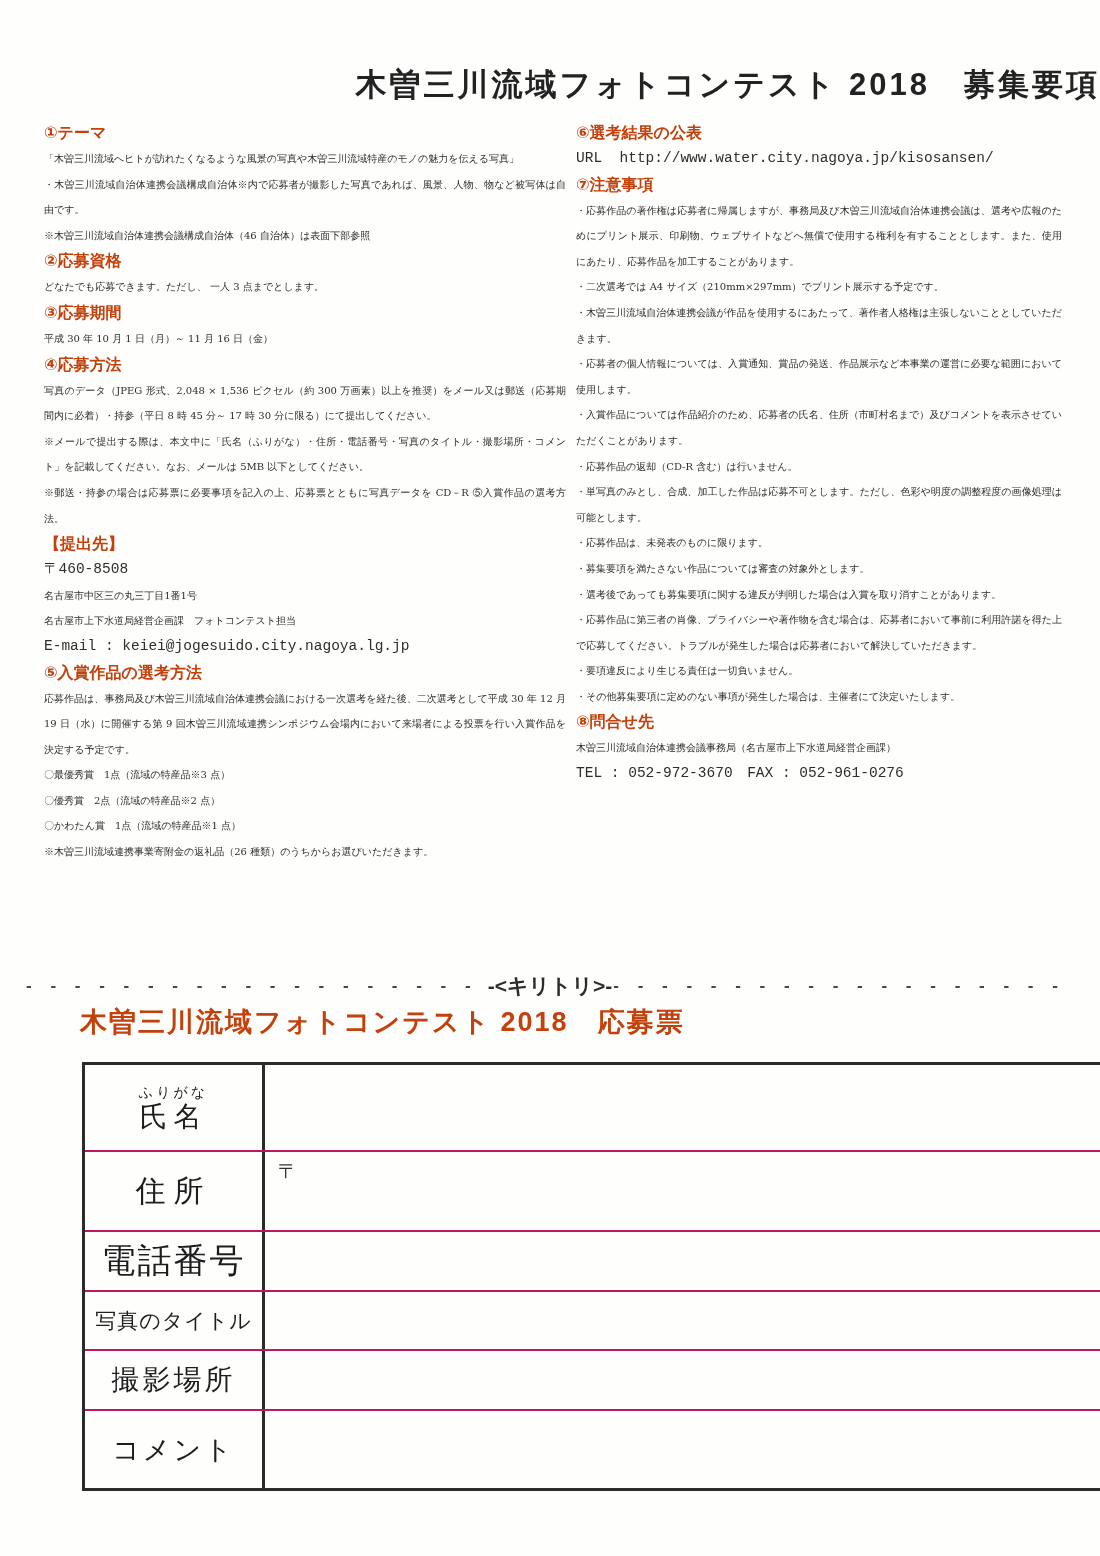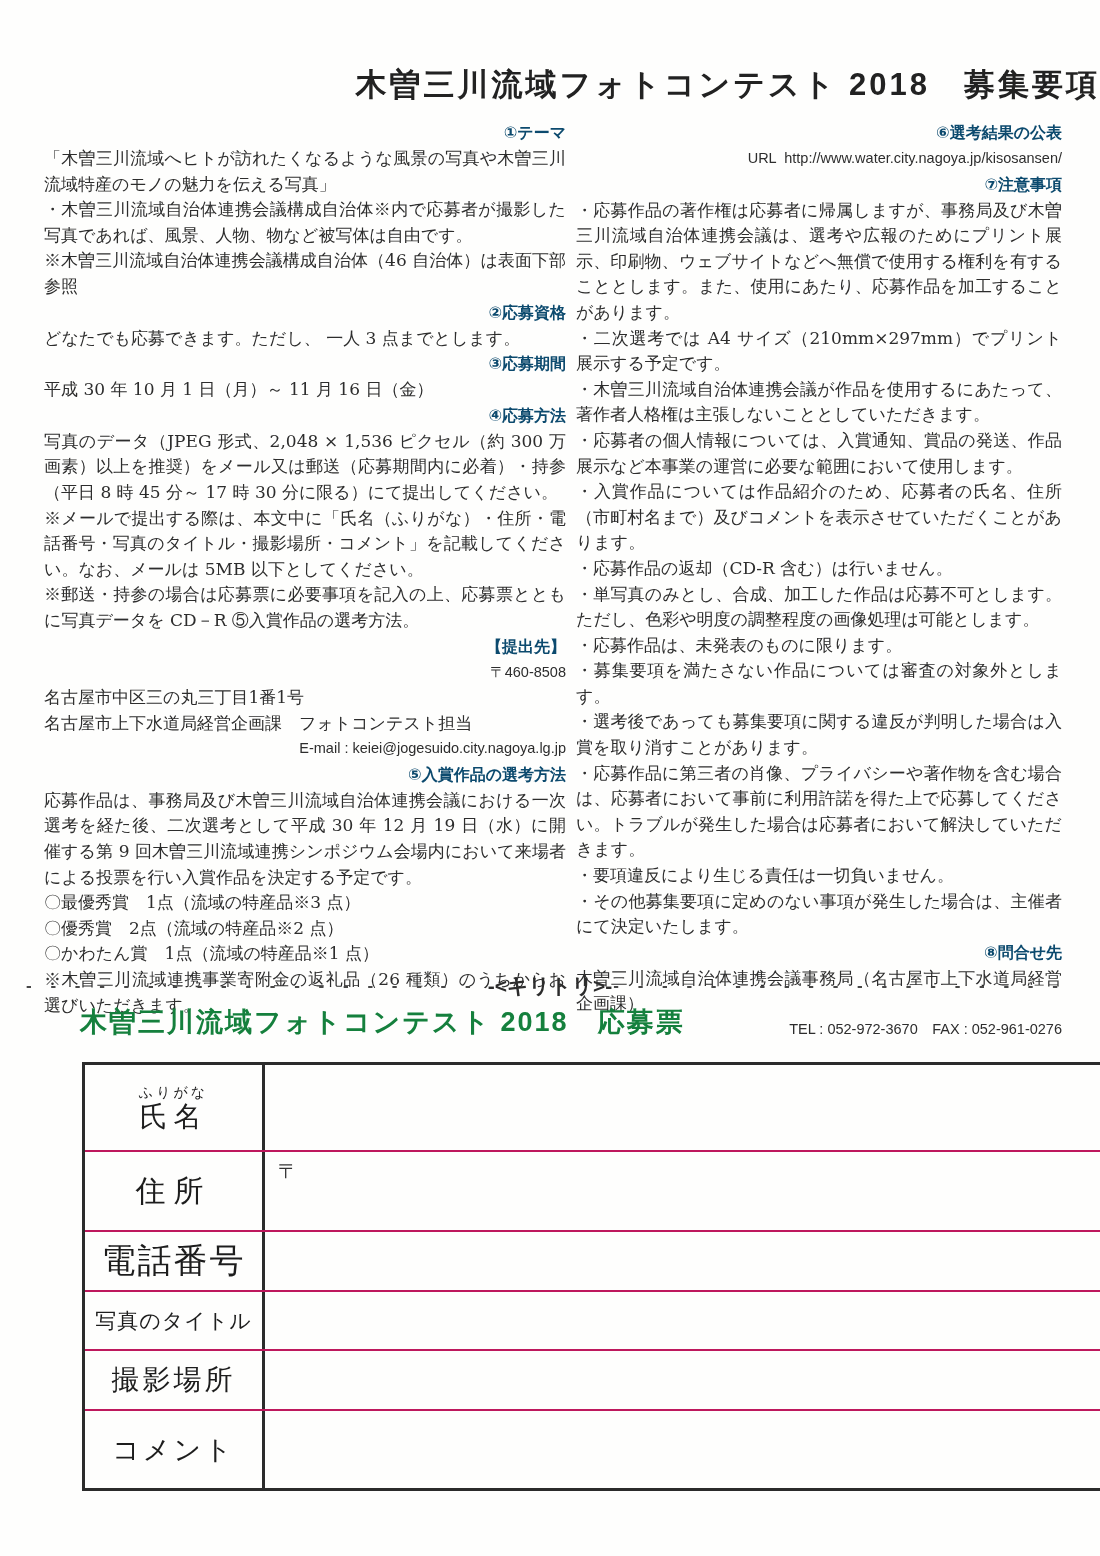--- a/index.html
+++ b/index.html
@@ -10,40 +10,40 @@
   }
   .doc-title {
     position:absolute; top:64px; left:0; width:100%;
     text-align:right; font-family:"Liberation Sans","DejaVu Sans",sans-serif;
     font-weight:bold; font-size:31px; letter-spacing:3px; color:#222;
     white-space:pre-wrap;
   }
   .columns { position:absolute; top:120px; left:44px; width:1018px; display:flex; gap:10px; }
   .col-left { width:522px; flex:0 0 522px; }
   .col-right { flex:1; min-width:0; }
-  p.line { margin:0; font-size:17px; line-height:25.6px; text-align:justify; color:#2d2d2d; white-space:pre-wrap; }
-  p.heading { font-family:"Liberation Sans","DejaVu Sans",sans-serif; font-weight:bold; font-size:16px; line-height:26px; color:#0c4a6e; text-align:right; }
-  p.mono { font-family:Liberation Sans, sans-serif; font-size:14.5px; letter-spacing:0; text-align:right; }
+  p.line { margin:0; font-size:10px; line-height:25.6px; text-align:justify; color:#2d2d2d; white-space:pre-wrap; }
+  p.heading { font-family:"Liberation Sans","DejaVu Sans",sans-serif; font-weight:bold; font-size:16px; line-height:26px; color:#c2410c; text-align:left; }
+  p.mono { font-family:Liberation Mono, monospace; font-size:14.5px; letter-spacing:0; text-align:left; }
   .cutline {
     position:absolute; top:972px; left:26px; width:1048px;
     display:flex; align-items:center; color:#3a3a3a;
   }
   .dashes {
     flex:1; overflow:hidden; white-space:nowrap; font-size:17px; font-weight:bold;
     letter-spacing:7px; color:#474747; font-family:"Liberation Sans","DejaVu Sans",sans-serif;
   }
   .dashes.right { text-align:right; }
   .cut-label {
     flex:0 0 auto; font-family:"Liberation Sans","DejaVu Sans",sans-serif;
     font-size:21px; font-weight:bold; color:#2c2c2c; padding:0 1px;
   }
   .form-title {
     position:absolute; top:1004px; left:80px;
     font-family:"Liberation Sans","DejaVu Sans",sans-serif;
-    font-weight:bold; font-size:27px; letter-spacing:2px; color:#15803d;
+    font-weight:bold; font-size:27px; letter-spacing:2px; color:#c2410c;
     white-space:pre-wrap;
   }
   .entry-table {
     position:absolute; top:1062px; left:82px; width:1024px;
     border:3px solid #2b2b2b; box-sizing:border-box; background:#fefefd;
   }
   .frow { display:flex; border-top:2px solid #be185d; }
   .frow:first-child { border-top:none; }
   .cell-label {
     flex:0 0 180px; width:180px; border-right:3px solid #2b2b2b;

